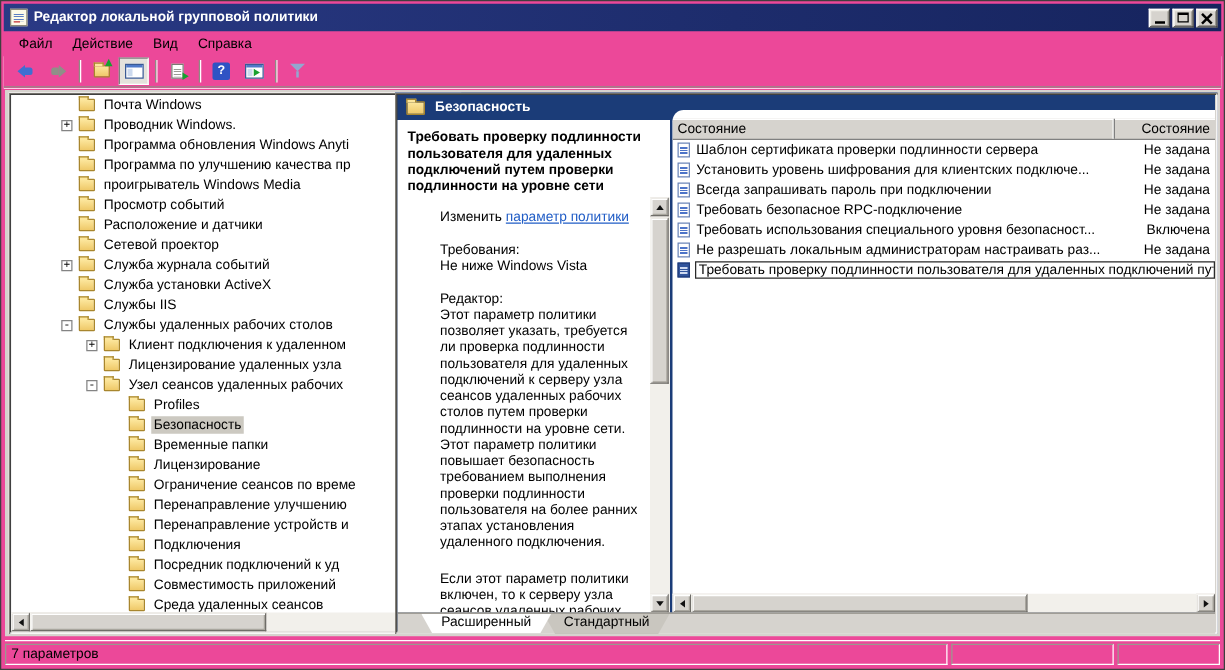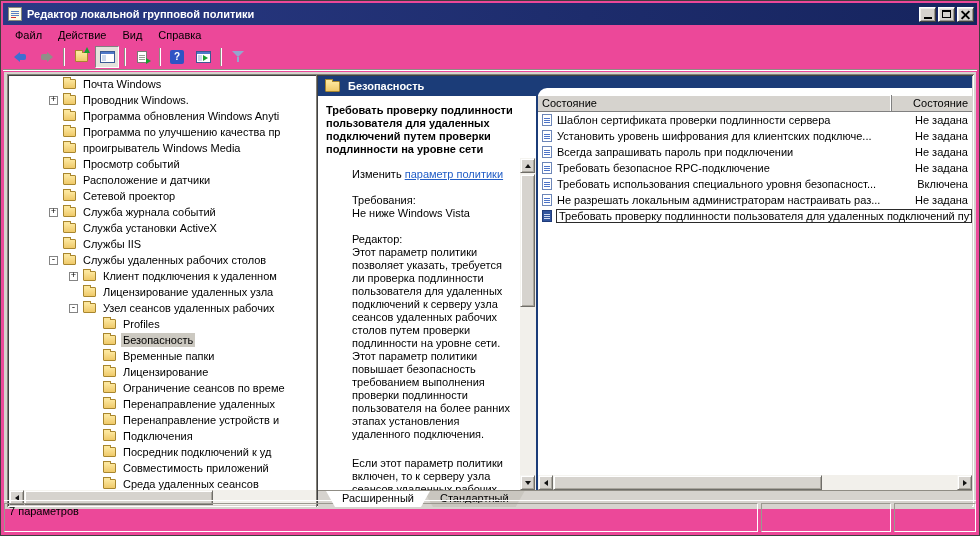--- a/index.html
+++ b/index.html
@@ -115,27 +115,27 @@
     background:repeating-linear-gradient(#fff 0 1px,#4d74c8 1px 2px);}
   .lrow .licon.selicon{background:#31549c;border-color:#1f3b7a;}
   .lrow .licon.selicon::before{background:repeating-linear-gradient(#31549c 0 1px,#cfdaf0 1px 2px);}
   .lname{flex:1;margin-left:5px;overflow:hidden;}
   .lstate{width:80px;text-align:right;padding-right:4px;}
   .sel-label{flex:1;margin-left:4px;border:1px solid #2a2a2a;background:#fff;padding:0 2px;overflow:hidden;white-space:nowrap;height:14px;line-height:13px;}
   .list-hsb{position:absolute;left:0;right:0;bottom:0;height:15px;background:#f2f0eb;}
   .list-hsb .left{left:0;top:0;} .list-hsb .right{right:0;top:0;}
   .list-hsb .thumb{top:0;left:15px;width:62%;height:15px;}
   
-  .tabstrip{position:absolute;left:2px;right:2px;bottom:0;height:17px;background:#d6d3ce;border-top:1px solid #8f8c84;display:flex;padding-left:8px;}
+  .tabstrip{position:absolute;left:2px;right:2px;bottom:0;height:17px;background:#d6d3ce;border-top:1px solid #8f8c84;display:flex;padding-left:19px;}
   .tab{height:16px;line-height:15px;padding:0 16px;margin-right:-6px;
     clip-path:polygon(0 0,100% 0,calc(100% - 9px) 100%,9px 100%);
     background:#c9c6bf;filter:drop-shadow(0 1px 0 #7d7a72);}
   .tab.active{background:#fff;z-index:2;}
   
-  .statusbar{position:absolute;left:3px;right:3px;bottom:3px;height:32px;display:flex;gap:3px;padding-top:2px;border-top:1px solid #fff;}
+  .statusbar{position:absolute;left:3px;right:3px;bottom:3px;height:20px;display:flex;gap:3px;padding-top:2px;border-top:1px solid #fff;}
   .spane{border:1px solid;border-color:#9b988f #fff #fff #9b988f;padding:1px 4px;overflow:hidden;white-space:nowrap;}
   .sp1{flex:1;} .sp2{width:130px;} .sp3{width:82px;}
 </style>
 </head>
 <body>
 
 <div class="window">
 
   <div class="titlebar">
     <span class="title-icon"></span>
@@ -308,21 +308,21 @@
             <span class="tlabel">Лицензирование</span>
           </div>
         <div class="trow l2">
             <span class="exp"></span>
             <span class="folder-ico"></span>
             <span class="tlabel">Ограничение сеансов по време</span>
           </div>
         <div class="trow l2">
             <span class="exp"></span>
             <span class="folder-ico"></span>
-            <span class="tlabel">Перенаправление удаленных</span>
+            <span class="tlabel">Перенаправление улучшению</span>
           </div>
         <div class="trow l2">
             <span class="exp"></span>
             <span class="folder-ico"></span>
             <span class="tlabel">Перенаправление устройств и</span>
           </div>
         <div class="trow l2">
             <span class="exp"></span>
             <span class="folder-ico"></span>
             <span class="tlabel">Подключения</span>

